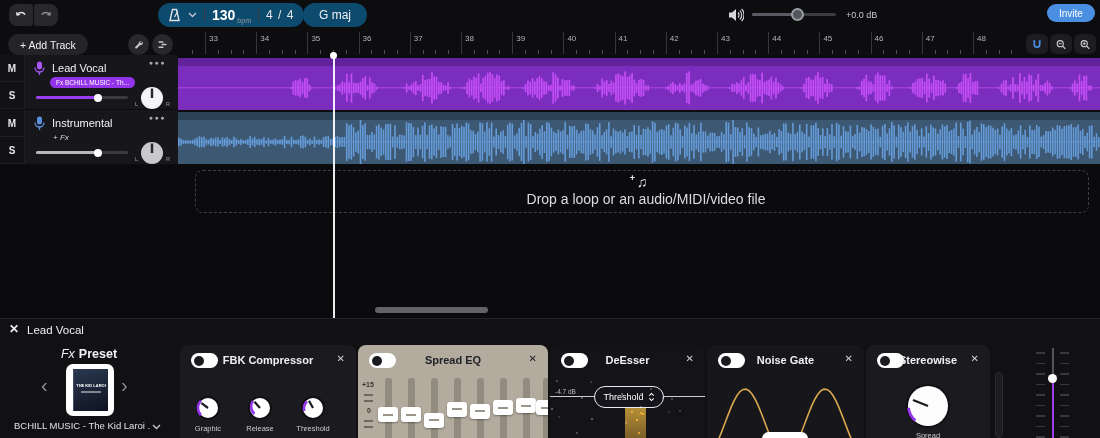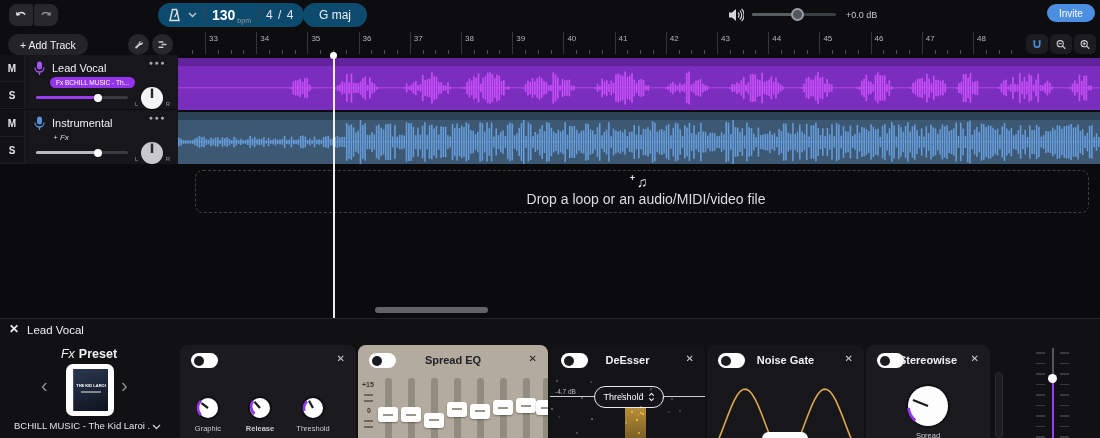--- a/index.html
+++ b/index.html
@@ -1051,41 +1051,42 @@
     </div>
   </div>
   <span class="abs pchev" style="left:121px;">›</span>
   <div class="abs pdrop">BCHILL MUSIC - The Kid Laroi ...</div>
   <svg class="abs pdropchev" width="9" height="6" viewBox="0 0 9 6">
     <polyline points="1,1 4.5,4.5 8,1" stroke="#c6c6cc" stroke-width="1.4" fill="none"></polyline>
   </svg>
 
   <div class="fxcard" style="left:180px;width:176px;">
     <div class="toggle"></div>
+    <div class="fxtitle">FBK Compressor</div>
     <span class="fxclose">✕</span>
     <svg style="position:absolute;left:15px;top:50px;" width="26" height="26" viewBox="0 0 26 26">
       <circle cx="13" cy="13" r="12" fill="#101014"></circle>
         <circle cx="13" cy="13" r="10" fill="#fff"></circle>
       <path d="M5.9 5.9 A10 10 0 0 0 5.9 20.1" stroke="#9333ea" stroke-width="2.6" fill="none"></path>
       <line x1="13" y1="13" x2="6.5" y2="8.2" stroke="#1b1b1f" stroke-width="2.2"></line>
     </svg>
     <svg style="position:absolute;left:67px;top:50px;" width="26" height="26" viewBox="0 0 26 26">
       <circle cx="13" cy="13" r="12" fill="#101014"></circle>
         <circle cx="13" cy="13" r="10" fill="#fff"></circle>
       <path d="M5.9 5.9 A10 10 0 0 0 7.5 19" stroke="#9333ea" stroke-width="2.6" fill="none"></path>
       <line x1="13" y1="13" x2="7.5" y2="6.8" stroke="#1b1b1f" stroke-width="2.2"></line>
     </svg>
     <svg style="position:absolute;left:120px;top:50px;" width="26" height="26" viewBox="0 0 26 26">
       <circle cx="13" cy="13" r="12" fill="#101014"></circle>
         <circle cx="13" cy="13" r="10" fill="#fff"></circle>
       <path d="M7 6.5 A10 10 0 0 0 4.2 16" stroke="#9333ea" stroke-width="2.6" fill="none"></path>
       <line x1="13" y1="13" x2="9" y2="5.8" stroke="#1b1b1f" stroke-width="2.2"></line>
     </svg>
     <span class="knoblbl" style="left:0px;top:79px;">Graphic</span>
-    <span class="knoblbl" style="left:52px;top:79px;font-weight:bold;">Release</span>
+    <span class="knoblbl" style="left:52px;top:79px;">Release</span>
     <span class="knoblbl" style="left:105px;top:79px;">Threshold</span>
   </div>
 
   <div class="fxcard eqcard" style="left:358px;width:190px;" id="eqcard">
     <div class="toggle"></div>
     <div class="fxtitle">Spread EQ</div>
     <span class="fxclose">✕</span>
     <span class="eqscale" style="left:4px;top:36px;">+15</span>
     <div class="eqdash" style="left:6px;top:49px;"></div>
       <div class="eqdash" style="left:6px;top:55px;"></div>

